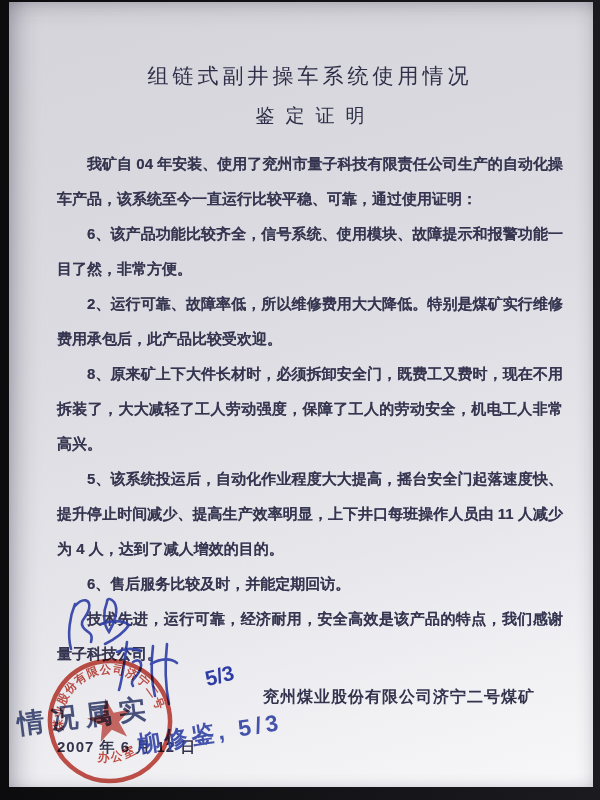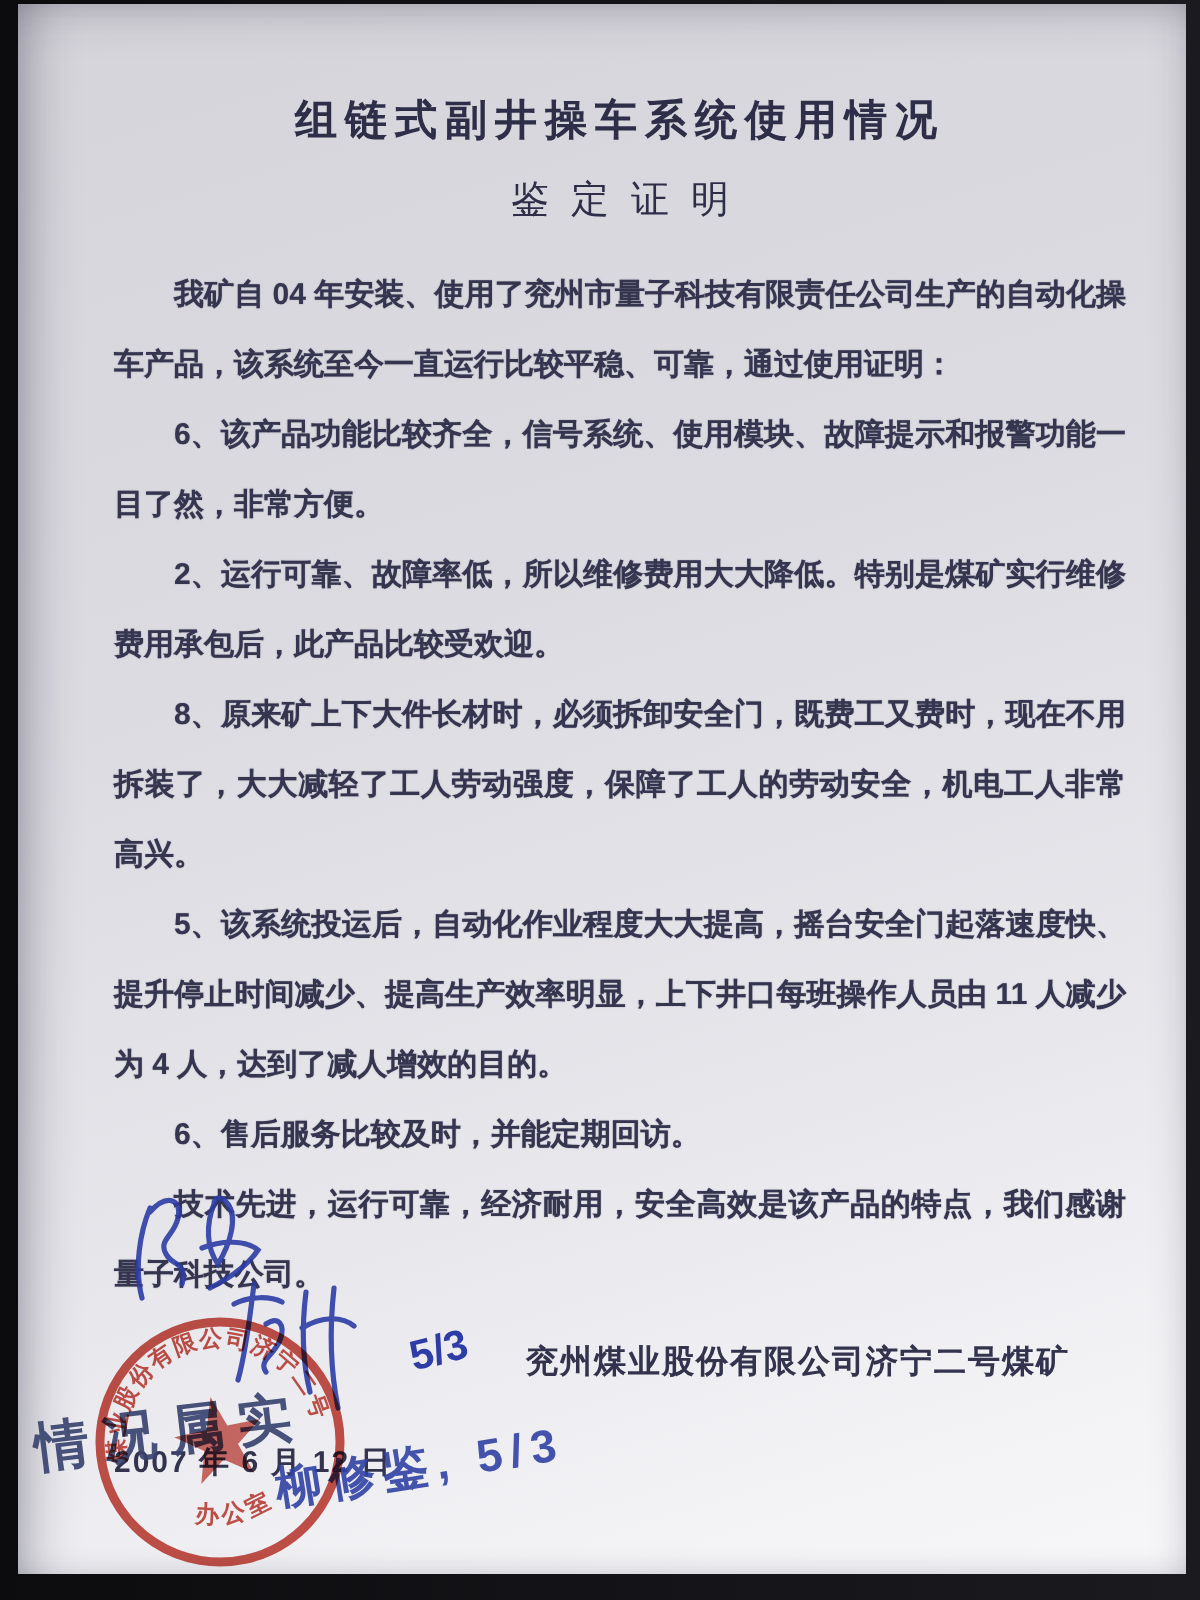--- a/index.html
+++ b/index.html
@@ -22,23 +22,24 @@
       inset 20px 0 26px -16px rgba(40,40,60,.38),
       inset -12px 0 20px -14px rgba(40,40,60,.22),
       inset 0 18px 26px -18px rgba(40,40,60,.28),
       inset 0 -10px 18px -14px rgba(40,40,60,.15);
     overflow: hidden;
   }
   .content { padding: 44px 30px 0 48px; color: #32324c; }
   .doc-title {
     text-align: center;
     font-size: 21px;
-    font-weight: 700;
+    font-weight: 400;
     letter-spacing: 4px;
     color: #2e2e48;
+    margin-top: 16px;
   }
   .doc-subtitle {
     text-align: center;
     font-size: 19px;
     font-weight: 400;
     letter-spacing: 11px;
     padding-left: 11px;
     margin-top: 13px;
     color: #2e2e48;
   }

